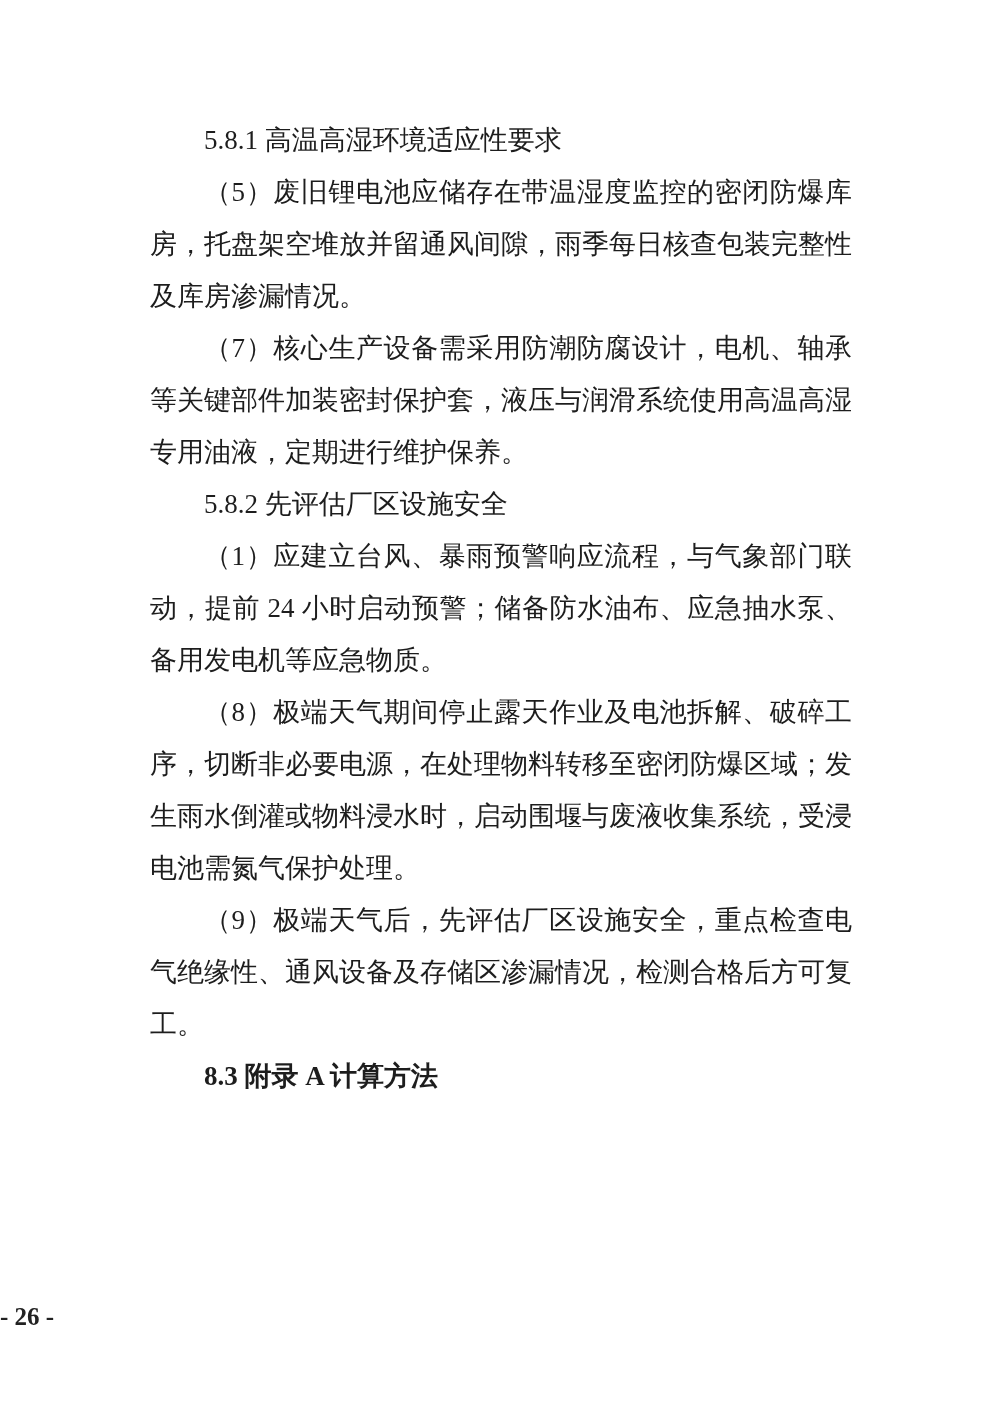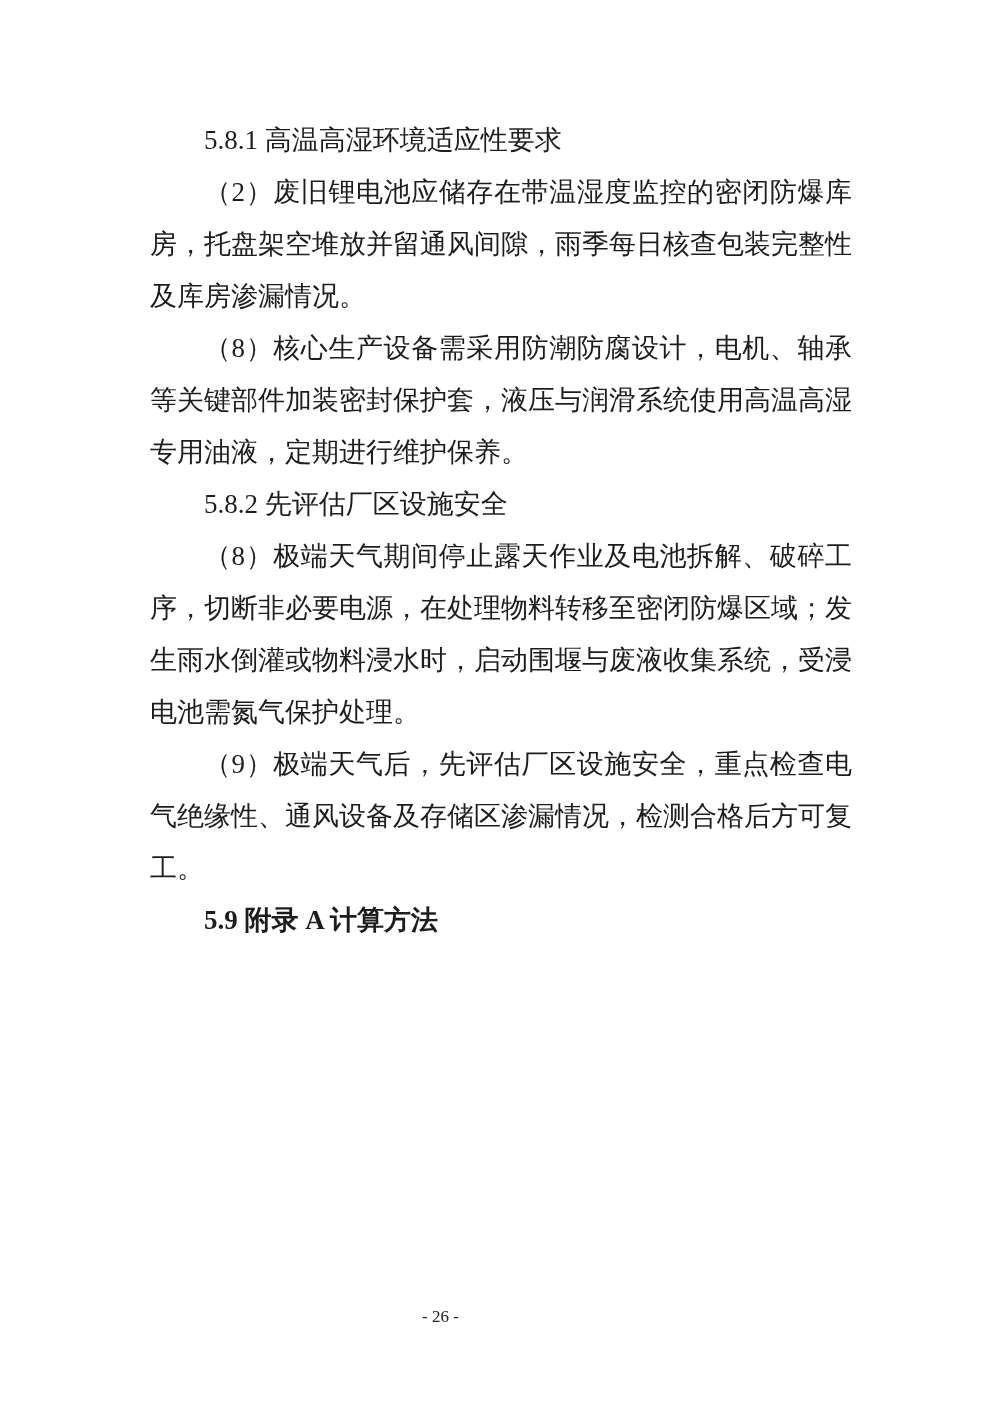--- a/index.html
+++ b/index.html
@@ -39,35 +39,36 @@
   }
   .para.heading-bold {
     text-align: left;
     font-weight: bold;
   }
   .page-footer {
     position: absolute;
     top: 1302px;
     left: 0;
     width: 100%;
-    text-align: center;
-    font-size: 17px;
+    font-size: 25px;
     line-height: 30px;
     color: #222222;
+    font-weight: bold;
   }
 </style>
 </head>
 <body>
 
 <div class="page">
   <main class="doc-body" id="doc-body">
       <p class="para heading">5.8.1 高温高湿环境适应性要求</p>
-      <p class="para body">（2）废旧锂电池应储存在带温湿度监控的密闭防爆库房，托盘架空堆放并留通风间隙，雨季每日核查包装完整性及库房渗漏情况。</p>
-      <p class="para body">（8）核心生产设备需采用防潮防腐设计，电机、轴承等关键部件加装密封保护套，液压与润滑系统使用高温高湿专用油液，定期进行维护保养。</p>
+      <p class="para body">（5）废旧锂电池应储存在带温湿度监控的密闭防爆库房，托盘架空堆放并留通风间隙，雨季每日核查包装完整性及库房渗漏情况。</p>
+      <p class="para body">（7）核心生产设备需采用防潮防腐设计，电机、轴承等关键部件加装密封保护套，液压与润滑系统使用高温高湿专用油液，定期进行维护保养。</p>
       <p class="para heading">5.8.2 先评估厂区设施安全</p>
+      <p class="para body">（1）应建立台风、暴雨预警响应流程，与气象部门联动，提前 24 小时启动预警；储备防水油布、应急抽水泵、备用发电机等应急物质。</p>
       <p class="para body">（8）极端天气期间停止露天作业及电池拆解、破碎工序，切断非必要电源，在处理物料转移至密闭防爆区域；发生雨水倒灌或物料浸水时，启动围堰与废液收集系统，受浸电池需氮气保护处理。</p>
       <p class="para body">（9）极端天气后，先评估厂区设施安全，重点检查电气绝缘性、通风设备及存储区渗漏情况，检测合格后方可复工。</p>
-      <p class="para heading-bold">5.9 附录 A 计算方法</p>
+      <p class="para heading-bold">8.3 附录 A 计算方法</p>
     </main>
   <footer class="page-footer">
     <span>- 26 -</span>
   </footer>
 </div>
 
 </body></html>

